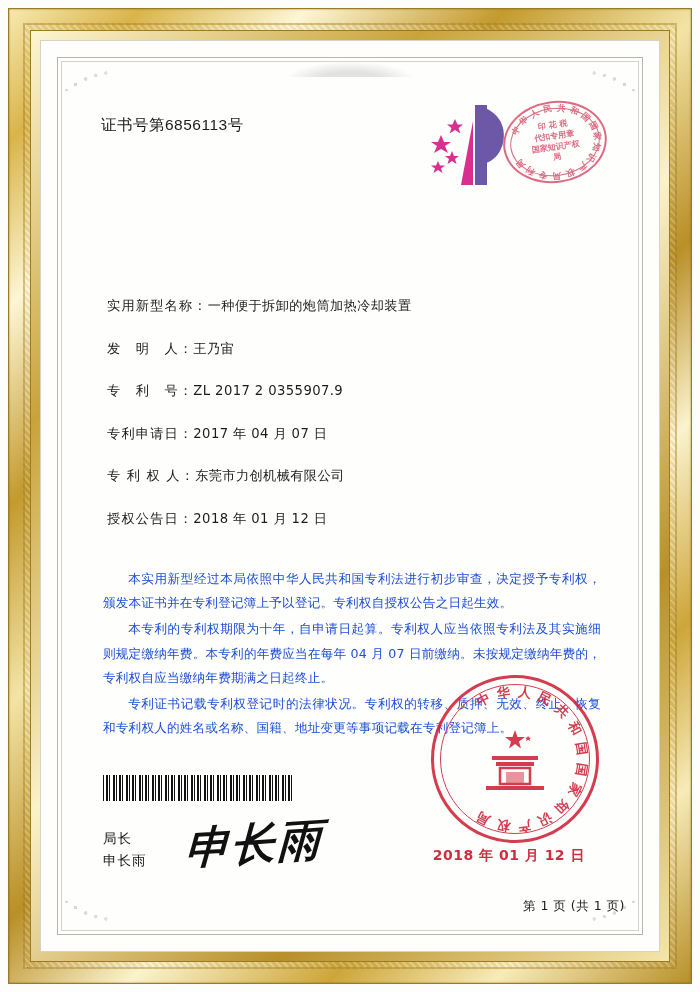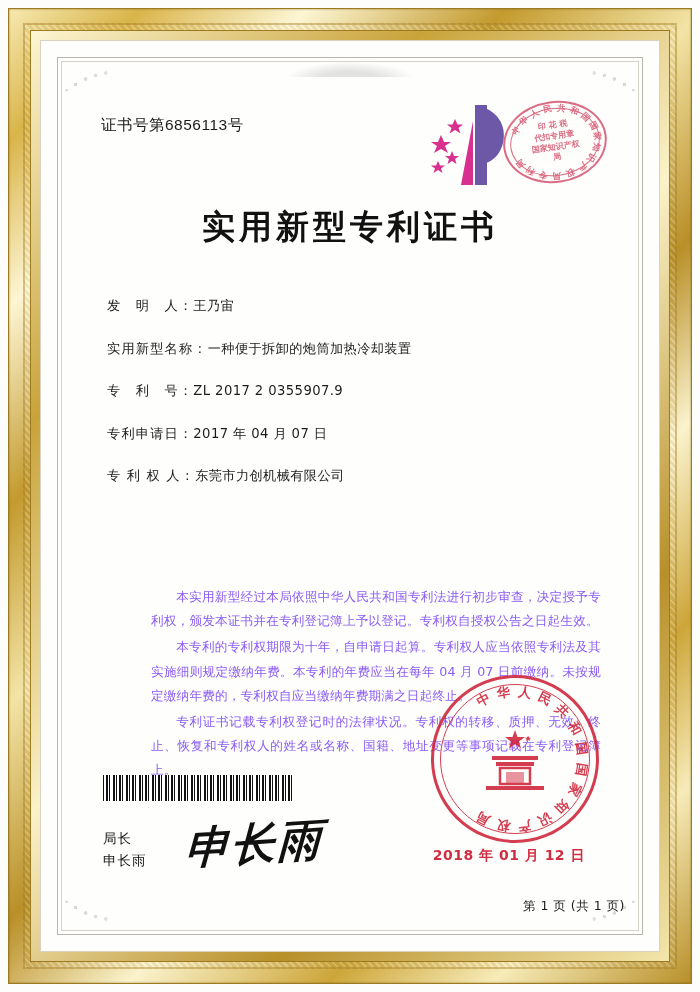--- a/index.html
+++ b/index.html
@@ -137,27 +137,26 @@
     color: #1c1c1c;
     margin-bottom: 24.5px;
     letter-spacing: .4px;
     white-space: nowrap;
   }
   .field-label { letter-spacing: 1.2px; }
 
   .paragraphs {
     position: absolute;
     left: 28px; right: 24px;
-    top: 510px;
+    top: 492px;
     font-size: 12.6px;
     line-height: 1.92;
-    color: #8b5cf6;
+    color: #1d4ed8;
     text-align: justify;
     letter-spacing: .2px;
-    margin-left: 48px;
   }
   .paragraphs p { text-indent: 2em; margin-bottom: 2px; }
 
   
   .barcode {
     position: absolute;
     left: 28px; top: 700px;
     width: 190px; height: 26px;
     background:
       repeating-linear-gradient(90deg,
@@ -339,37 +338,39 @@
             <span class="oval-char" style="transform: translate(33.3208px, 20.0891px) rotate(127.5deg) translate(-50%, -50%);">识</span>
             <span class="oval-char" style="transform: translate(23.3339px, 27.4385px) rotate(146.25deg) translate(-50%, -50%);">产</span>
             <span class="oval-char" style="transform: translate(10.8704px, 31.8756px) rotate(165deg) translate(-50%, -50%);">权</span>
             <span class="oval-char" style="transform: translate(-2.74693px, 32.9293px) rotate(183.75deg) translate(-50%, -50%);">局</span>
             <span class="oval-char" style="transform: translate(-16.0727px, 30.488px) rotate(202.5deg) translate(-50%, -50%);">专</span>
             <span class="oval-char" style="transform: translate(-27.6925px, 24.8107px) rotate(221.25deg) translate(-50%, -50%);">利</span>
             <span class="oval-char" style="transform: translate(-36.3731px, 16.5px) rotate(240deg) translate(-50%, -50%);">局</span>
           </div>
       </div>
 
-      <div class="title">实用新型专利证书</div>
 
       <div class="fields">
         <div class="field-row">
+          <span class="field-label">实用新型名称：</span><span>一种便于拆卸的炮筒加热冷却装置</span>
+        </div>
+        <div class="field-row">
           <span class="field-label">发　明　人：</span><span>王乃宙</span>
         </div>
         <div class="field-row">
-          <span class="field-label">实用新型名称：</span><span>一种便于拆卸的炮筒加热冷却装置</span>
-        </div>
-        <div class="field-row">
           <span class="field-label">专　利　号：</span><span>ZL 2017 2 0355907.9</span>
         </div>
         <div class="field-row">
           <span class="field-label">专利申请日：</span><span>2017 年 04 月 07 日</span>
         </div>
         <div class="field-row">
           <span class="field-label">专 利 权 人：</span><span>东莞市力创机械有限公司</span>
+        </div>
+        <div class="field-row">
+          <span class="field-label">授权公告日：</span><span>2018 年 01 月 12 日</span>
         </div>
       </div>
 
       <div class="paragraphs">
         <p>本实用新型经过本局依照中华人民共和国专利法进行初步审查，决定授予专利权，颁发本证书并在专利登记簿上予以登记。专利权自授权公告之日起生效。</p>
         <p>本专利的专利权期限为十年，自申请日起算。专利权人应当依照专利法及其实施细则规定缴纳年费。本专利的年费应当在每年 04 月 07 日前缴纳。未按规定缴纳年费的，专利权自应当缴纳年费期满之日起终止。</p>
         <p>专利证书记载专利权登记时的法律状况。专利权的转移、质押、无效、终止、恢复和专利权人的姓名或名称、国籍、地址变更等事项记载在专利登记簿上。</p>
       </div>
 
       <div class="barcode"></div>

